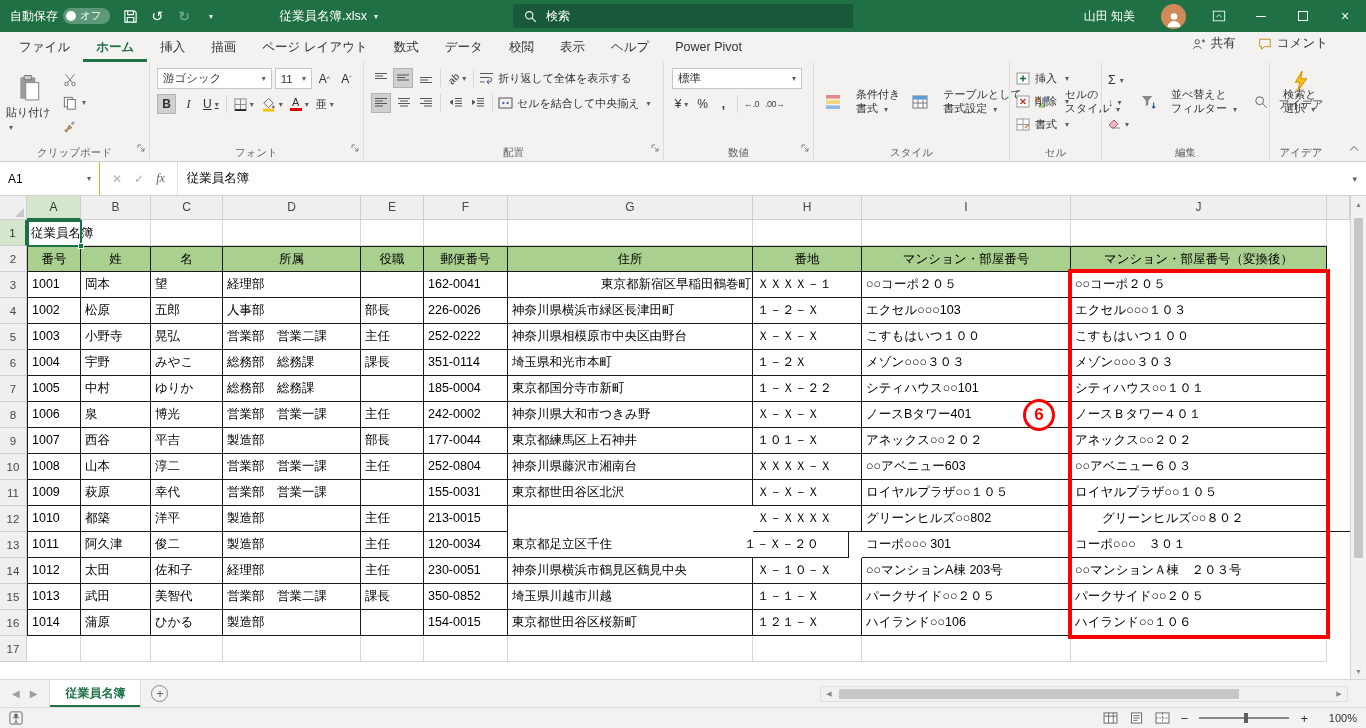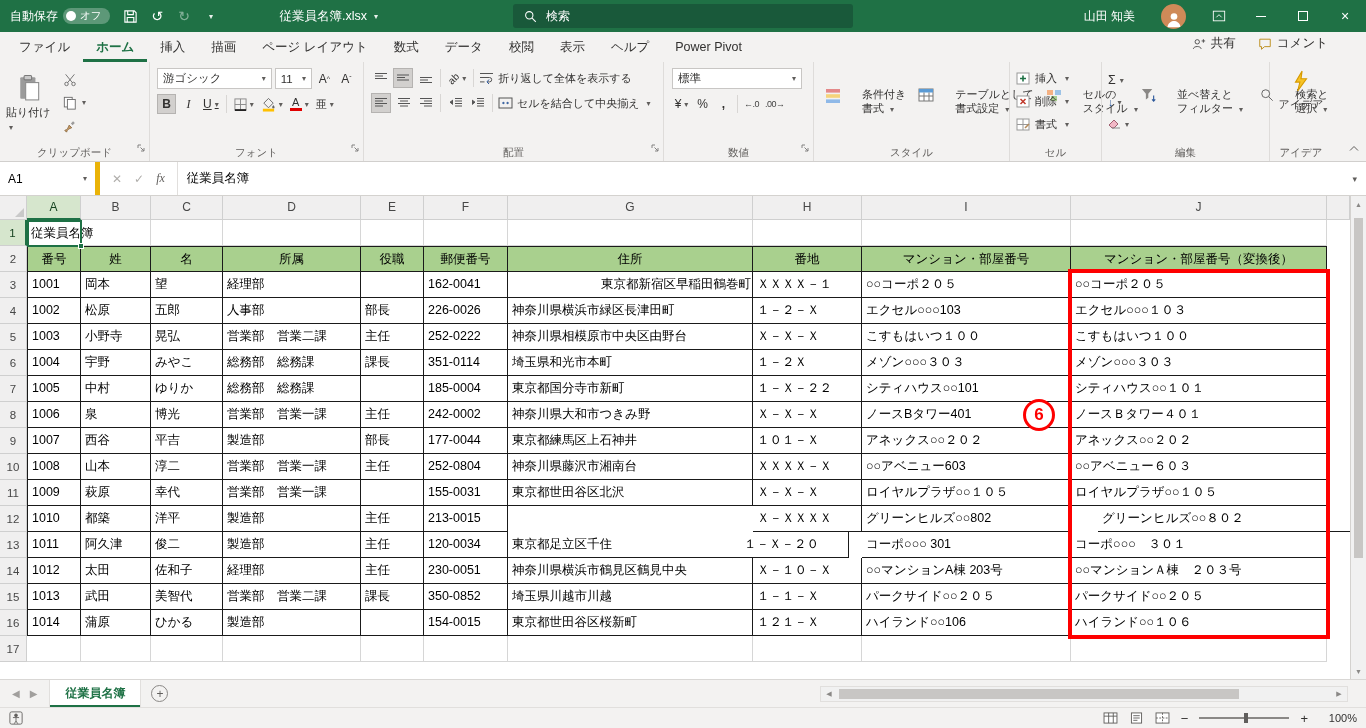--- a/index.html
+++ b/index.html
@@ -47,34 +47,34 @@
 .clipcol{display:flex;flex-direction:column;gap:4px;padding-top:2px}
 .sbtn{display:flex;align-items:center;gap:2px;height:19px;padding:0 3px;font-size:11px}
 .frow{display:flex;align-items:center;gap:3px;margin-bottom:5px}
 .combo{background:#fff;border:1px solid #c8c6c4;height:21px;display:flex;align-items:center;justify-content:space-between;padding:0 5px;font-size:11.5px;color:#323130}
 .dd{font-size:8px;color:#605e5c;margin-left:3px}
 .ibtn{min-width:19px;height:20px;display:flex;align-items:center;justify-content:center;font-size:12px;padding:0 2px;white-space:nowrap}
 .ibtn.on{background:#d2d0ce;border:1px solid #b5b3b1}
 .vsep{width:1px;height:18px;background:#d8d6d4;margin:0 2px}
 .lblbtn{display:flex;align-items:center;gap:4px;font-size:11px;white-space:nowrap}
 .twoline{display:flex;flex-direction:column;font-size:11px;line-height:1.25;white-space:nowrap}
-.stybtn{display:flex;align-items:flex-start;gap:21px;padding:0 5px}
+.stybtn{display:flex;align-items:center;gap:15px;padding:0 5px}
 .cellscol{display:flex;flex-direction:column;gap:3px}
 .crow{display:flex;align-items:center;gap:5px;font-size:11px;height:20px}
 .minicol{display:flex;flex-direction:column;gap:3px}
 .mini{display:flex;align-items:center;height:19px;font-size:12.5px;gap:1px}
 .ideasbtn{display:flex;flex-direction:column;align-items:center;gap:5px;font-size:11px;padding-top:8px;width:100%}
 .collapse{position:absolute;right:7px;bottom:5px;color:#605e5c}
 .num2{display:flex;align-items:center;gap:2px}
 .numsm{font-size:9px;color:#444;letter-spacing:-.5px}
 
 
 .fbar{position:absolute;top:162px;left:0;right:0;height:34px;background:#fff;
  border-bottom:1px solid #d4d2cf;display:flex;align-items:stretch;font-size:12px}
-.namebox{width:100px;display:flex;align-items:center;justify-content:space-between;padding:0 8px;border-right:5px solid #eab308;color:#000}
+.namebox{width:100px;display:flex;align-items:center;justify-content:space-between;padding:0 8px;border-right:1px solid #eab308;color:#000}
 .fxbtns{display:flex;align-items:center;gap:12px;padding:0 12px;border-right:1px solid #e1dfdd;color:#b0aeab}
 .fx{font-style:italic;font-family:"Liberation Serif","DejaVu Serif",serif;color:#605e5c;font-size:12px}
 .ftext{display:flex;align-items:center;padding:0 9px;color:#000;font-size:12.5px}
 .fexp{margin-left:auto;display:flex;align-items:center;padding:0 9px;color:#605e5c;font-size:9px}
 
 
 .gridwrap{position:absolute;top:196px;left:0;width:1350px;height:483px;background:#fff;overflow:hidden}
 .corner{position:absolute;left:0;top:0;width:27px;height:24px;background:#f0efef;
  border-right:1px solid #cfcfcf;border-bottom:1px solid #cfcfcf}
 .corner:after{content:'';position:absolute;right:2px;bottom:2px;border-left:9px solid transparent;border-bottom:9px solid #c9c9c9}

